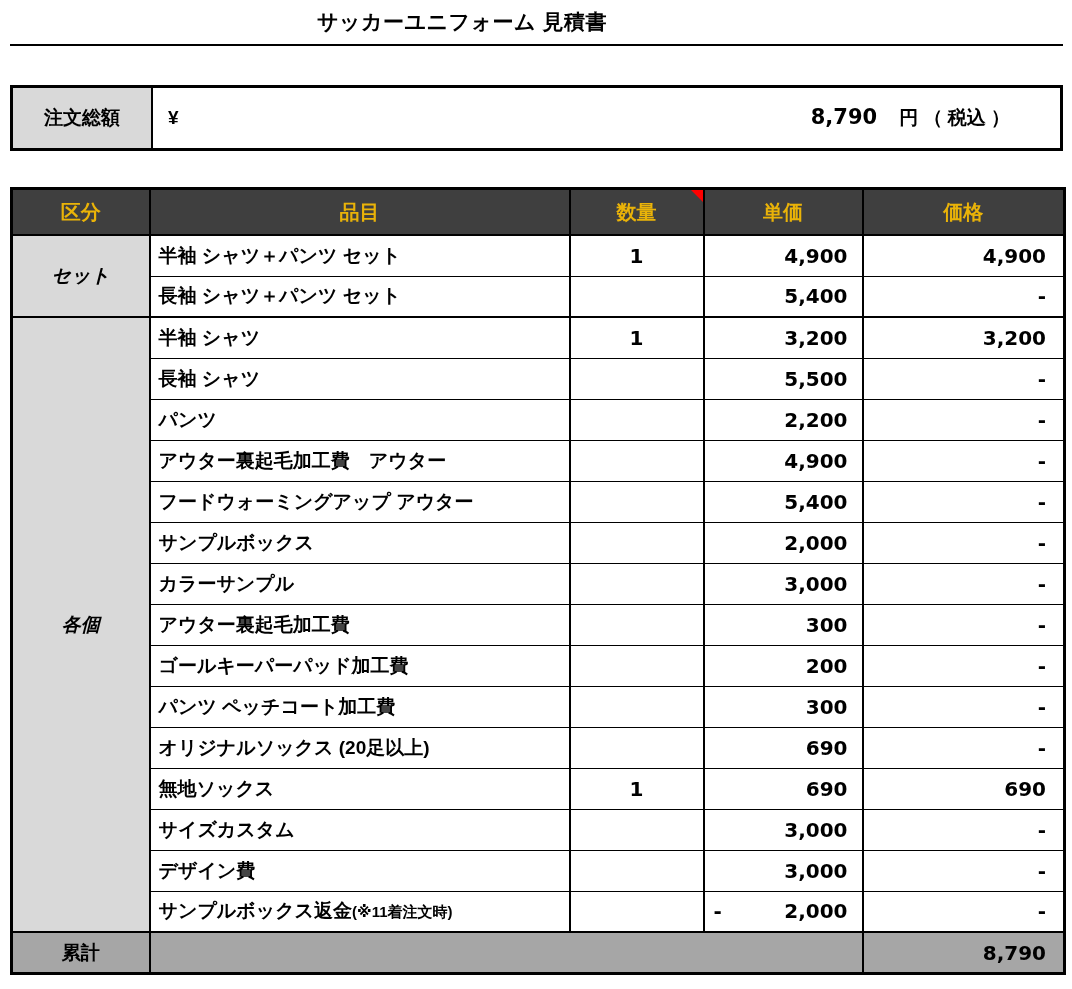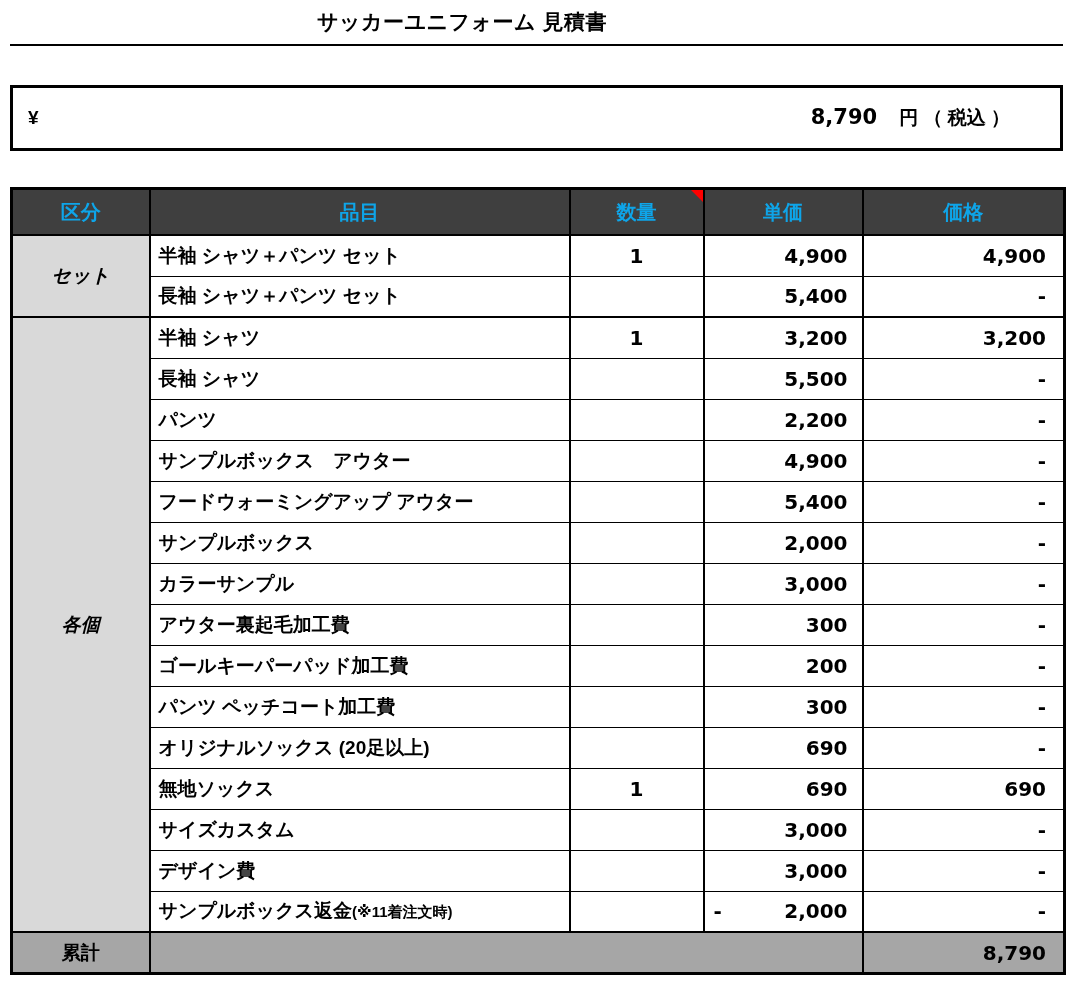--- a/index.html
+++ b/index.html
@@ -43,21 +43,21 @@
     margin:36px 0 0 10px;width:1053px;
     border-collapse:collapse;table-layout:fixed;
     border:3px solid #000;
   }
   col.c-group{width:138px;}
   col.c-item{width:420px;}
   col.c-qty{width:134px;}
   col.c-unit{width:159px;}
   col.c-price{width:202px;}
   thead th{
-    background:#3f3f3f;color:#0ea5e9;
+    background:#3f3f3f;color:#eab308;
     height:42px;font-size:20px;font-weight:bold;
     border:2px solid #000;position:relative;
     text-align:center;vertical-align:middle;
   }
   .comment-marker{
     position:absolute;top:0;right:0;width:0;height:0;
     border-top:12px solid #ff0000;border-left:12px solid transparent;
   }
   tbody td{
     border:1px solid #000;
@@ -98,20 +98,21 @@
     font-family:"DejaVu Sans",sans-serif;
   }
 </style>
 </head>
 <body>
 
 <div class="page-title">サッカーユニフォーム 見積書</div>
 <div class="title-rule"></div>
 
 <div class="summary-box">
+  <div class="summary-label">注文総額</div>
   <div class="summary-content">
     <span class="yen-symbol">¥</span>
     <span class="summary-right">
       <span class="summary-amount">8,790</span>
       <span class="summary-unit">円 （ 税込 ）</span>
     </span>
   </div>
 </div>
 
 <table class="quote">
@@ -158,21 +159,21 @@
         <td class="unit-cell">5,500</td>
         <td class="price-cell">-</td>
       </tr>
       <tr>
         <td class="item-cell"><span>パンツ</span></td>
         <td class="qty-cell"></td>
         <td class="unit-cell">2,200</td>
         <td class="price-cell">-</td>
       </tr>
       <tr>
-        <td class="item-cell"><span>サンプルボックス　アウター</span></td>
+        <td class="item-cell"><span>アウター裏起毛加工費　アウター</span></td>
         <td class="qty-cell"></td>
         <td class="unit-cell">4,900</td>
         <td class="price-cell">-</td>
       </tr>
       <tr>
         <td class="item-cell"><span>フードウォーミングアップ アウター</span></td>
         <td class="qty-cell"></td>
         <td class="unit-cell">5,400</td>
         <td class="price-cell">-</td>
       </tr>

